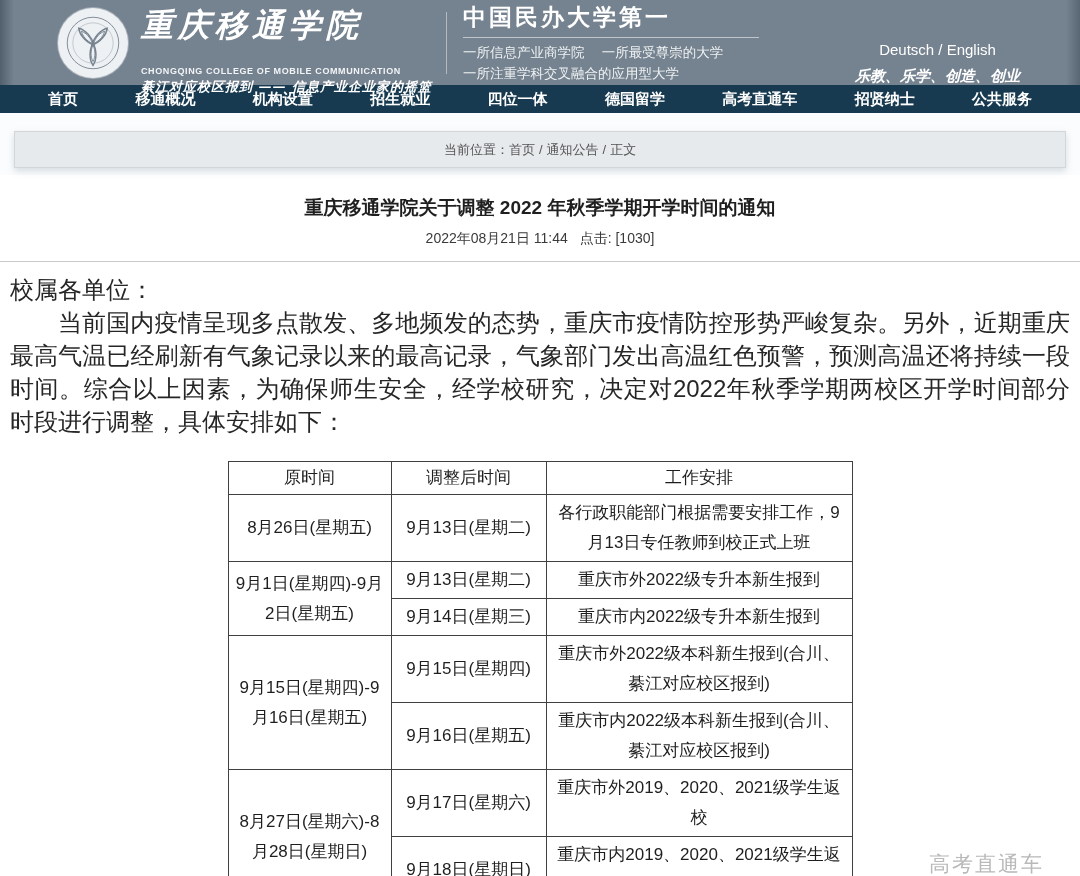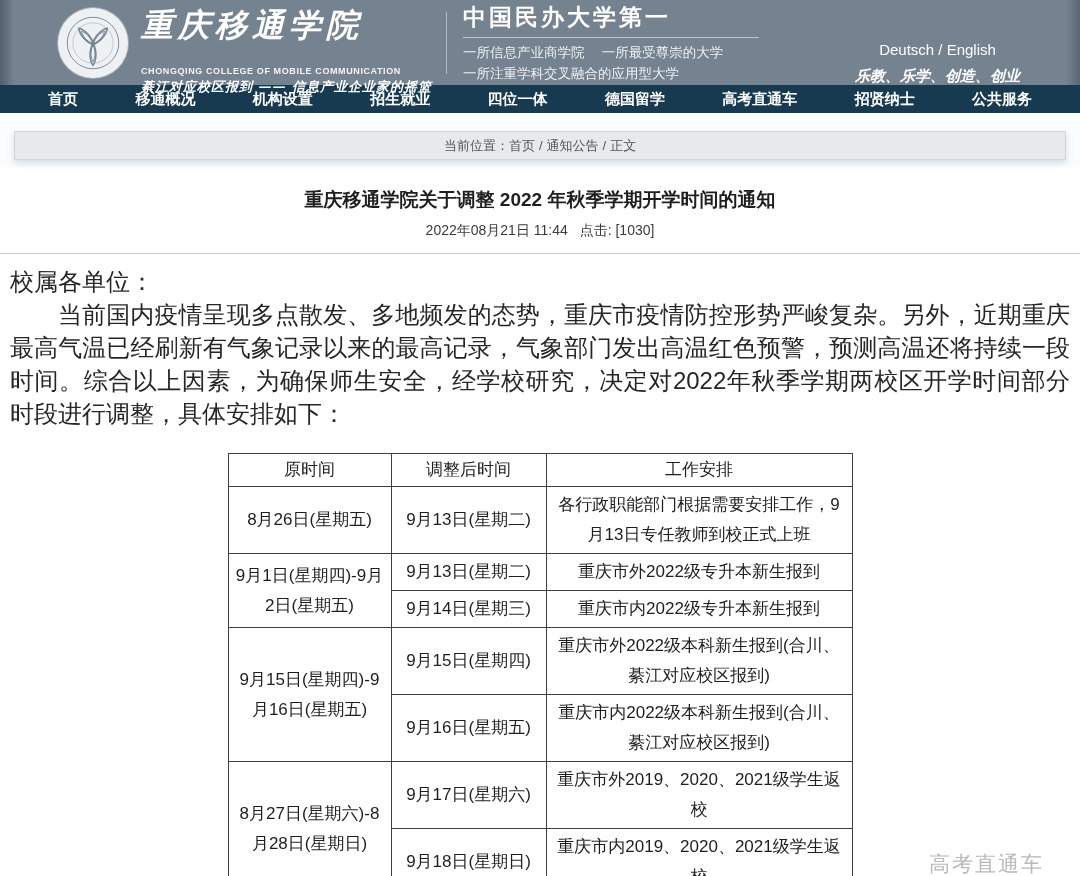--- a/index.html
+++ b/index.html
@@ -47,21 +47,21 @@
   
   .nav {
     height:28px; background:#173a50; display:flex; align-items:center;
     justify-content:space-between; padding:0 48px;
   }
   .nav-item { color:#fff; font-weight:bold; font-size:15px; cursor:pointer; white-space:nowrap; }
 
   
   .crumb-strip { background:#fbfcfd; padding:18px 14px 7px; }
   .crumb-bar {
-    background:#e7eaec; border:1px solid #d2d6d8; height:29px;
+    background:#e7eaec; border:1px solid #d2d6d8; height:37px;
     display:flex; align-items:center; justify-content:center;
     font-size:13px; color:#555; box-shadow:0 3px 7px rgba(120,140,155,.28);
   }
   .crumb-bar .sep { margin:0 4px; }
   .crumb-link { cursor:pointer; }
 
   
   .content { padding:0 10px; }
   .article-title { text-align:center; font-size:19px; font-weight:bold; color:#1f1f1f; padding-top:20px; }
   .article-meta { text-align:center; font-size:14px; color:#3a3a3a; margin-top:9px; }

